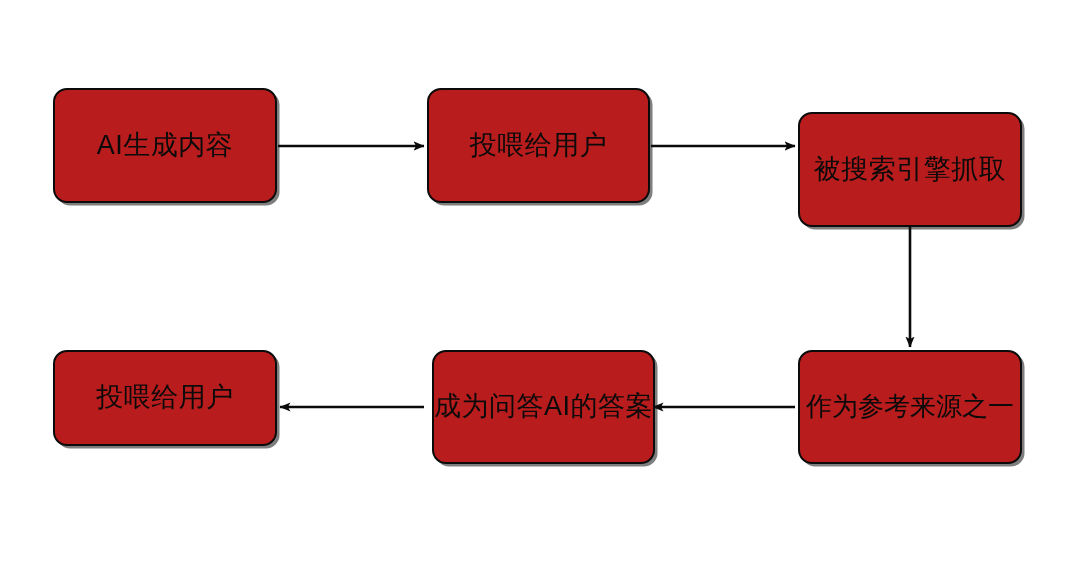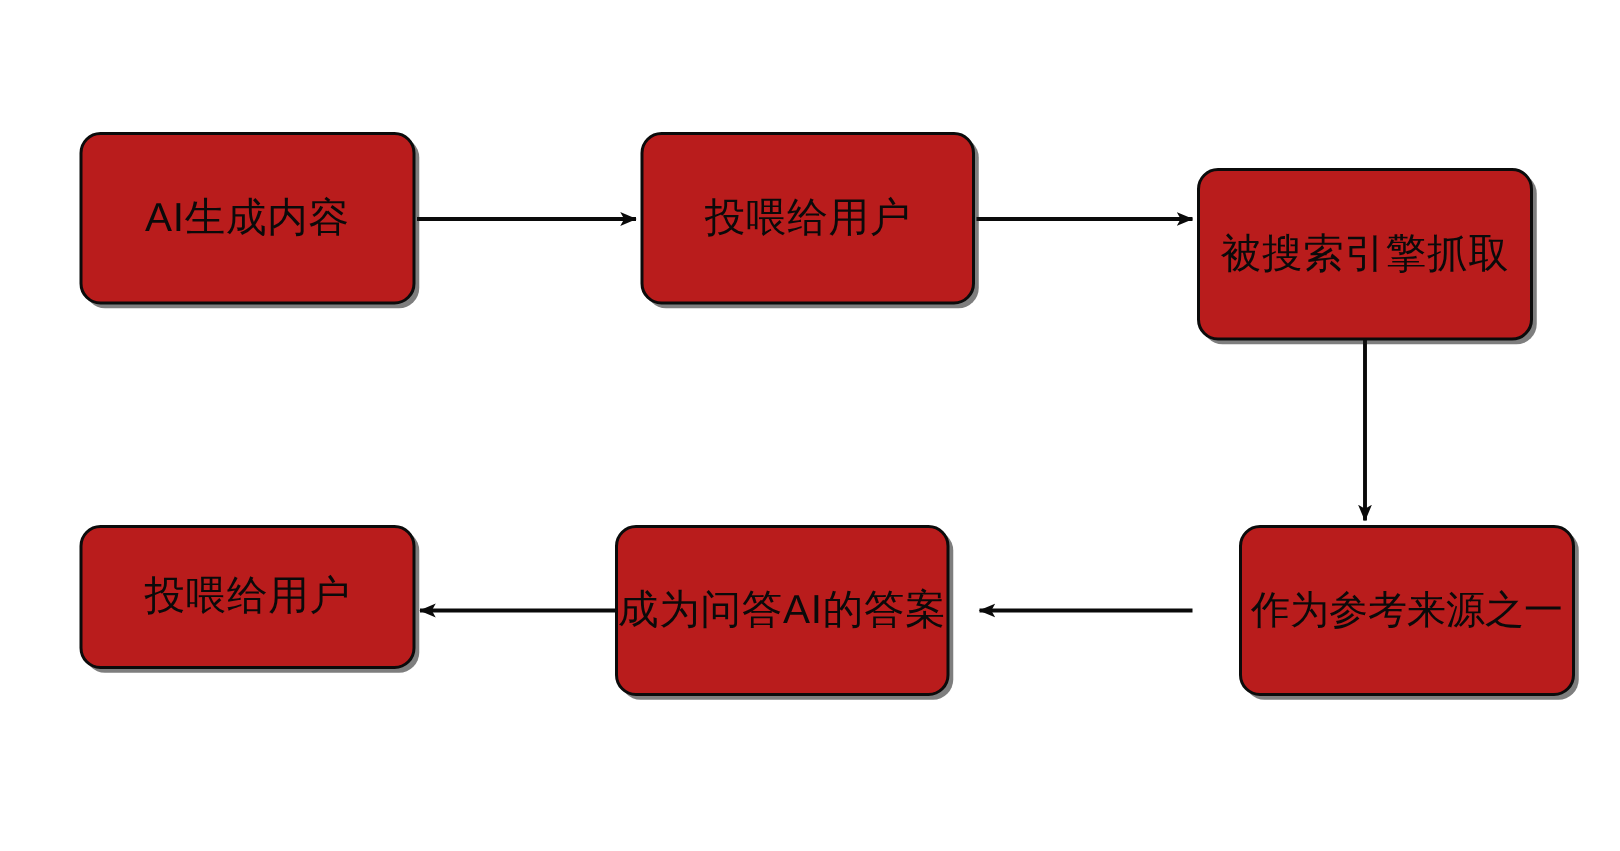--- a/index.html
+++ b/index.html
@@ -46,22 +46,22 @@
     letter-spacing: 0.5px;
     white-space: nowrap;
     font-weight: 400;
   }
   
   #node-ai-content      { left: 53px;  top: 88px;  width: 224px; height: 115px; }
   #node-static-page     { left: 427px; top: 88px;  width: 223px; height: 115px; }
   #node-search-crawl    { left: 798px; top: 88px;  width: 224px; height: 115px; margin-top: 24px; }
   
   #node-feed-user       { left: 53px;  top: 350px; width: 224px; height: 96px; }
-  #node-qa-answer       { left: 410px; top: 350px; width: 223px; height: 114px; }
-  #node-reference-source{ left: 798px; top: 350px; width: 224px; height: 114px; margin-left: 28px; }
+  #node-qa-answer       { left: 432px; top: 350px; width: 223px; height: 114px; }
+  #node-reference-source{ left: 798px; top: 350px; width: 224px; height: 114px; }
   #node-reference-source .node-label { letter-spacing: 0; font-size: 26px; }
 </style>
 </head>
 <body>
 
 <div id="flow-canvas">
 
   <svg class="edge-layer" viewBox="0 0 1080 567" width="1080" height="567" xmlns="http://www.w3.org/2000/svg">
     <defs>
       <marker id="arrow-right" markerWidth="12" markerHeight="12" refX="10.5" refY="5" orient="auto" markerUnits="userSpaceOnUse">

